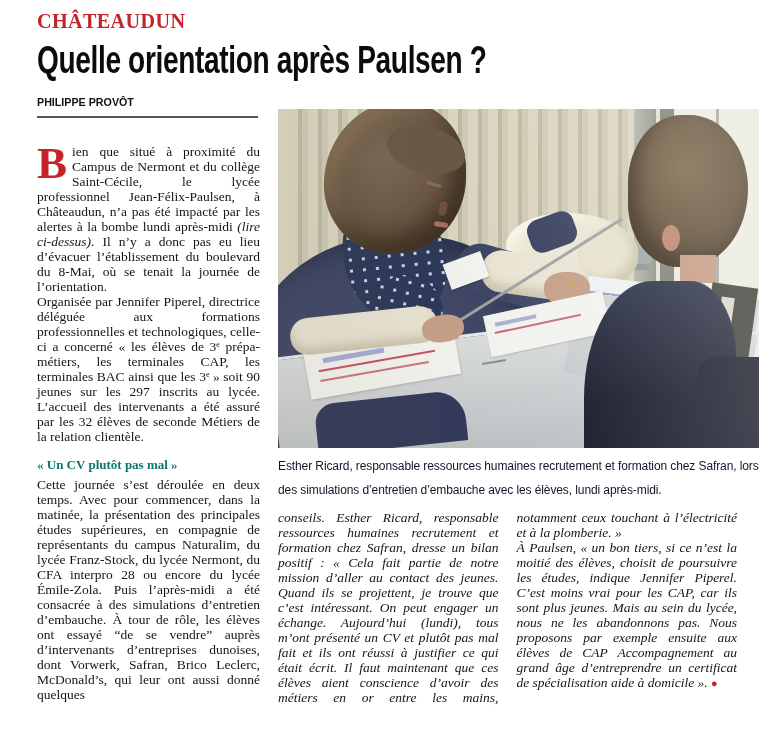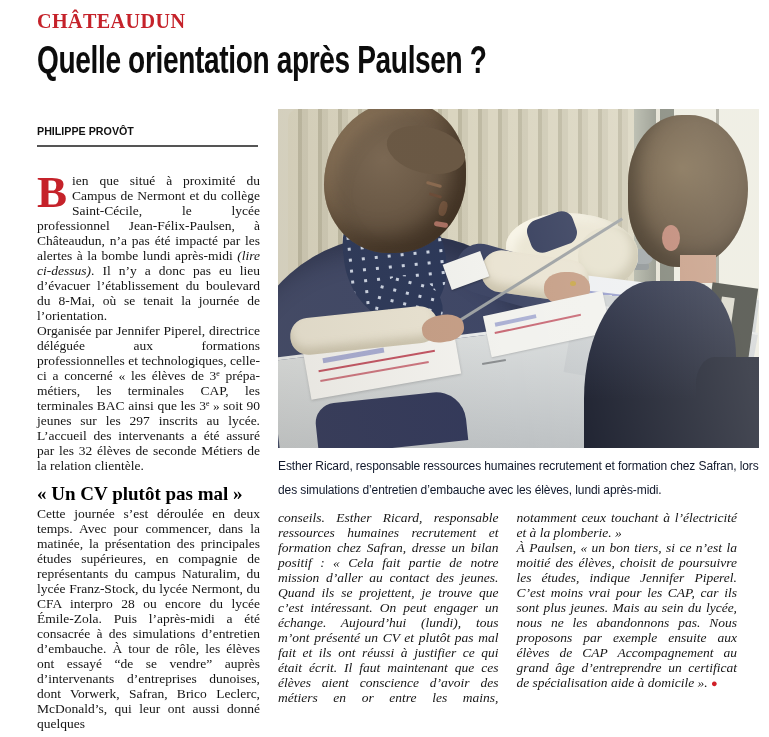--- a/index.html
+++ b/index.html
@@ -10,37 +10,37 @@
   
   .header{padding:9px 12px 0 37px;}
   .rubric{display:inline-block;color:#c5222a;font-weight:bold;font-size:21px;
           letter-spacing:.4px;transform:scaleX(.96);transform-origin:left;}
   .headline{display:inline-block;margin-top:4px;white-space:nowrap;color:#0c0c0c;
             font-family:"Liberation Sans","DejaVu Sans",sans-serif;font-weight:bold;
             font-size:39px;letter-spacing:-.5px;transform:scaleX(.72);transform-origin:left;}
 
   
   .row{display:flex;margin:10px 0 0 37px;gap:18px;}
-  .col-left{width:223px;flex:none;margin-top:29px;}
+  .col-left{width:223px;flex:none;}
   .col-right{width:481px;flex:none;}
 
   .byline-author{display:inline-block;font-family:"Liberation Sans",sans-serif;
                  font-weight:bold;font-size:11.5px;transform:scaleX(.93);transform-origin:left;
                  color:#111;}
   .byline-email{font-family:"Liberation Sans",sans-serif;font-size:10.5px;color:#222;
                 margin-top:1px;letter-spacing:-.1px;}
   .byline-rule{border-bottom:2px solid #555;margin-top:6px;width:221px;}
 
   .body-text{font-size:13.5px;line-height:15px;text-align:justify;}
   .body-text p{margin:0;}
   .first-para{margin-top:26px !important;}
   .dropcap{float:left;font-size:45px;line-height:37px;font-weight:bold;
            color:#c5222a;margin:1px 5px 0 0;}
   .ital{font-style:italic;}
-  .subhead{font-size:19px;font-weight:bold;margin:13px 0 5px;color:#000000;}
+  .subhead{font-size:13px;font-weight:bold;margin:13px 0 5px;color:#0f766e;}
 
   .caption{margin-top:6px;font-family:"Liberation Sans",sans-serif;font-size:12px;
            line-height:24px;color:#0f172a;letter-spacing:-.1px;width:481px;}
 
   .body-cols{margin-top:8px;width:459px;height:214px;column-count:2;column-gap:18px;
              column-fill:auto;font-size:13.5px;line-height:15px;text-align:justify;font-style:italic;}
   .body-cols p{margin:0;}
   .end-dot{color:#d02028;font-size:11px;}
 
   

